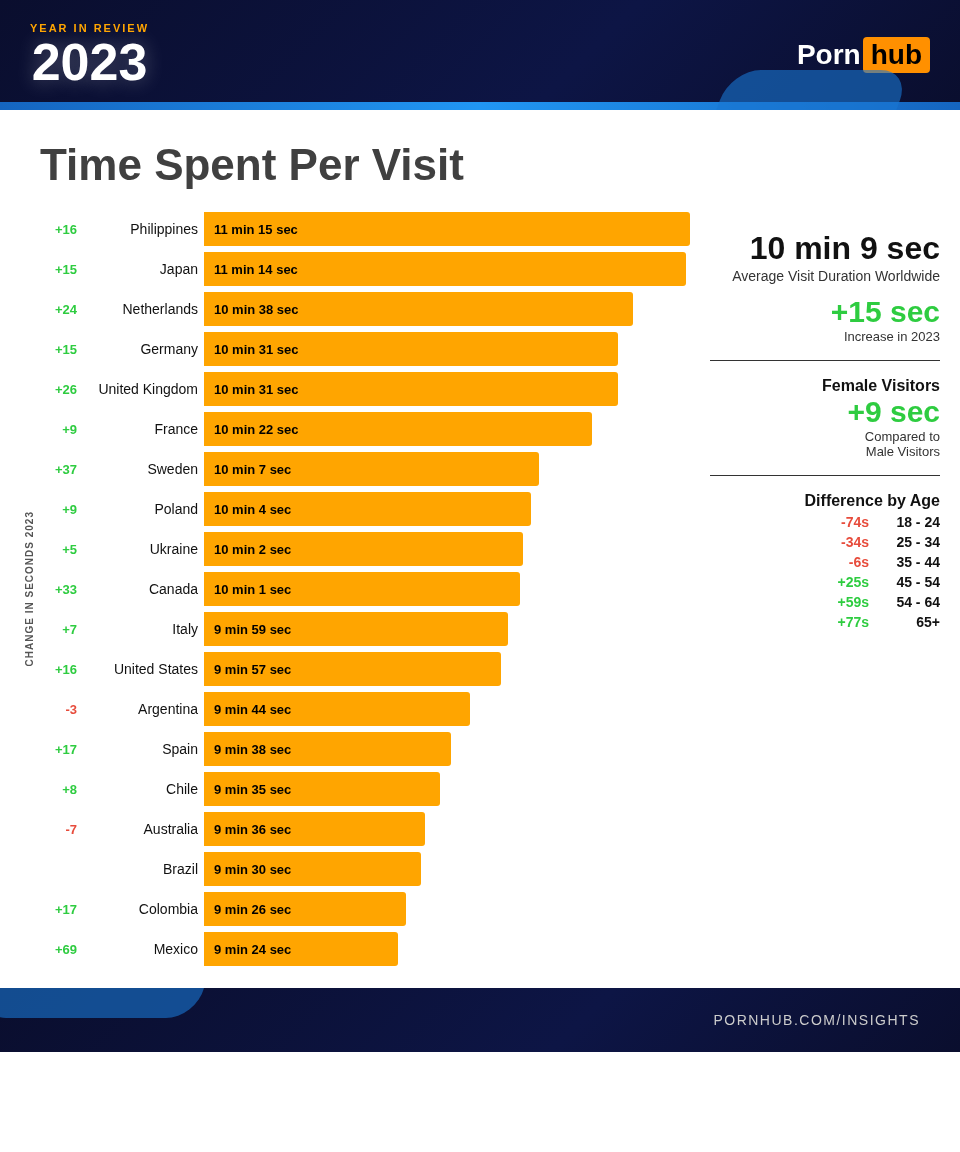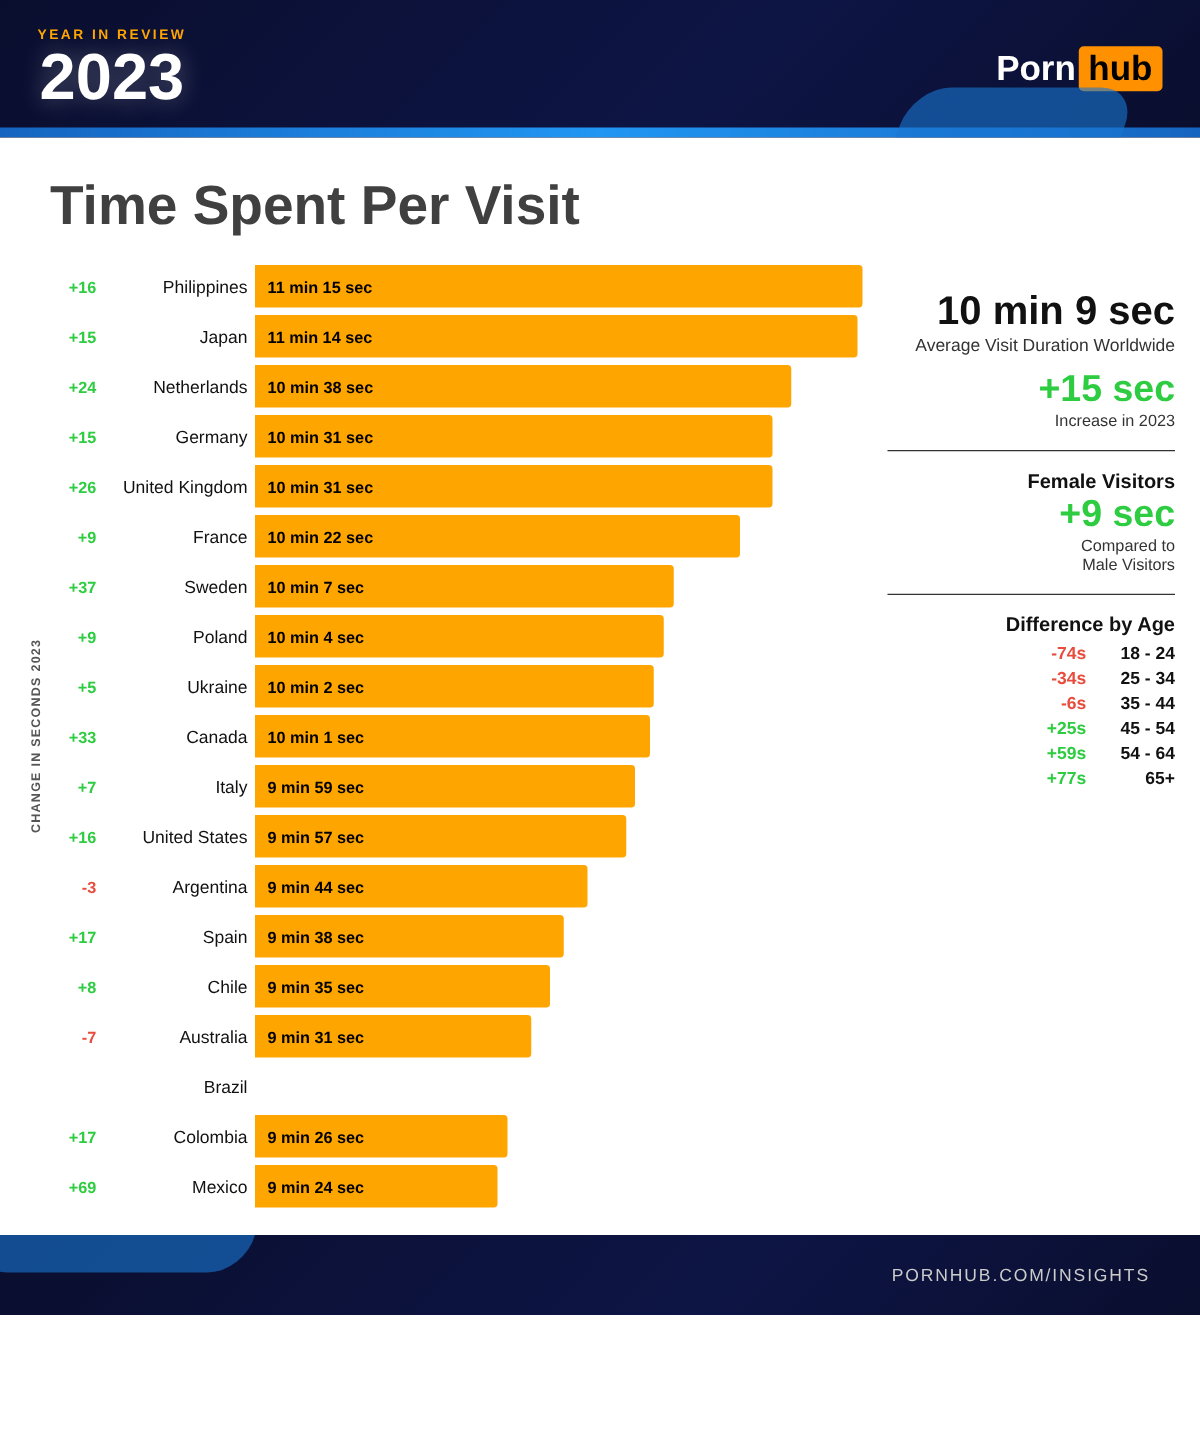--- a/index.html
+++ b/index.html
@@ -445,27 +445,32 @@
             <div class="bar" style="width: 48.5714%;">
               <span class="bar-label">9 min 35 sec</span>
             </div>
           </div>
         </div>
         <div class="chart-row">
           <div class="change-val negative">-7</div>
           <div class="country-name">Australia</div>
           <div class="bar-container">
             <div class="bar" style="width: 45.4545%;">
-              <span class="bar-label">9 min 31 sec</span>
+              <span class="bar-label">9 min 36 sec</span>
             </div>
           </div>
         </div>
         <div class="chart-row">
           <div class="change-val neutral"></div>
           <div class="country-name">Brazil</div>
+          <div class="bar-container">
+            <div class="bar" style="width: 44.6753%;">
+              <span class="bar-label">9 min 30 sec</span>
+            </div>
+          </div>
         </div>
         <div class="chart-row">
           <div class="change-val positive">+17</div>
           <div class="country-name">Colombia</div>
           <div class="bar-container">
             <div class="bar" style="width: 41.5584%;">
               <span class="bar-label">9 min 26 sec</span>
             </div>
           </div>
         </div>

